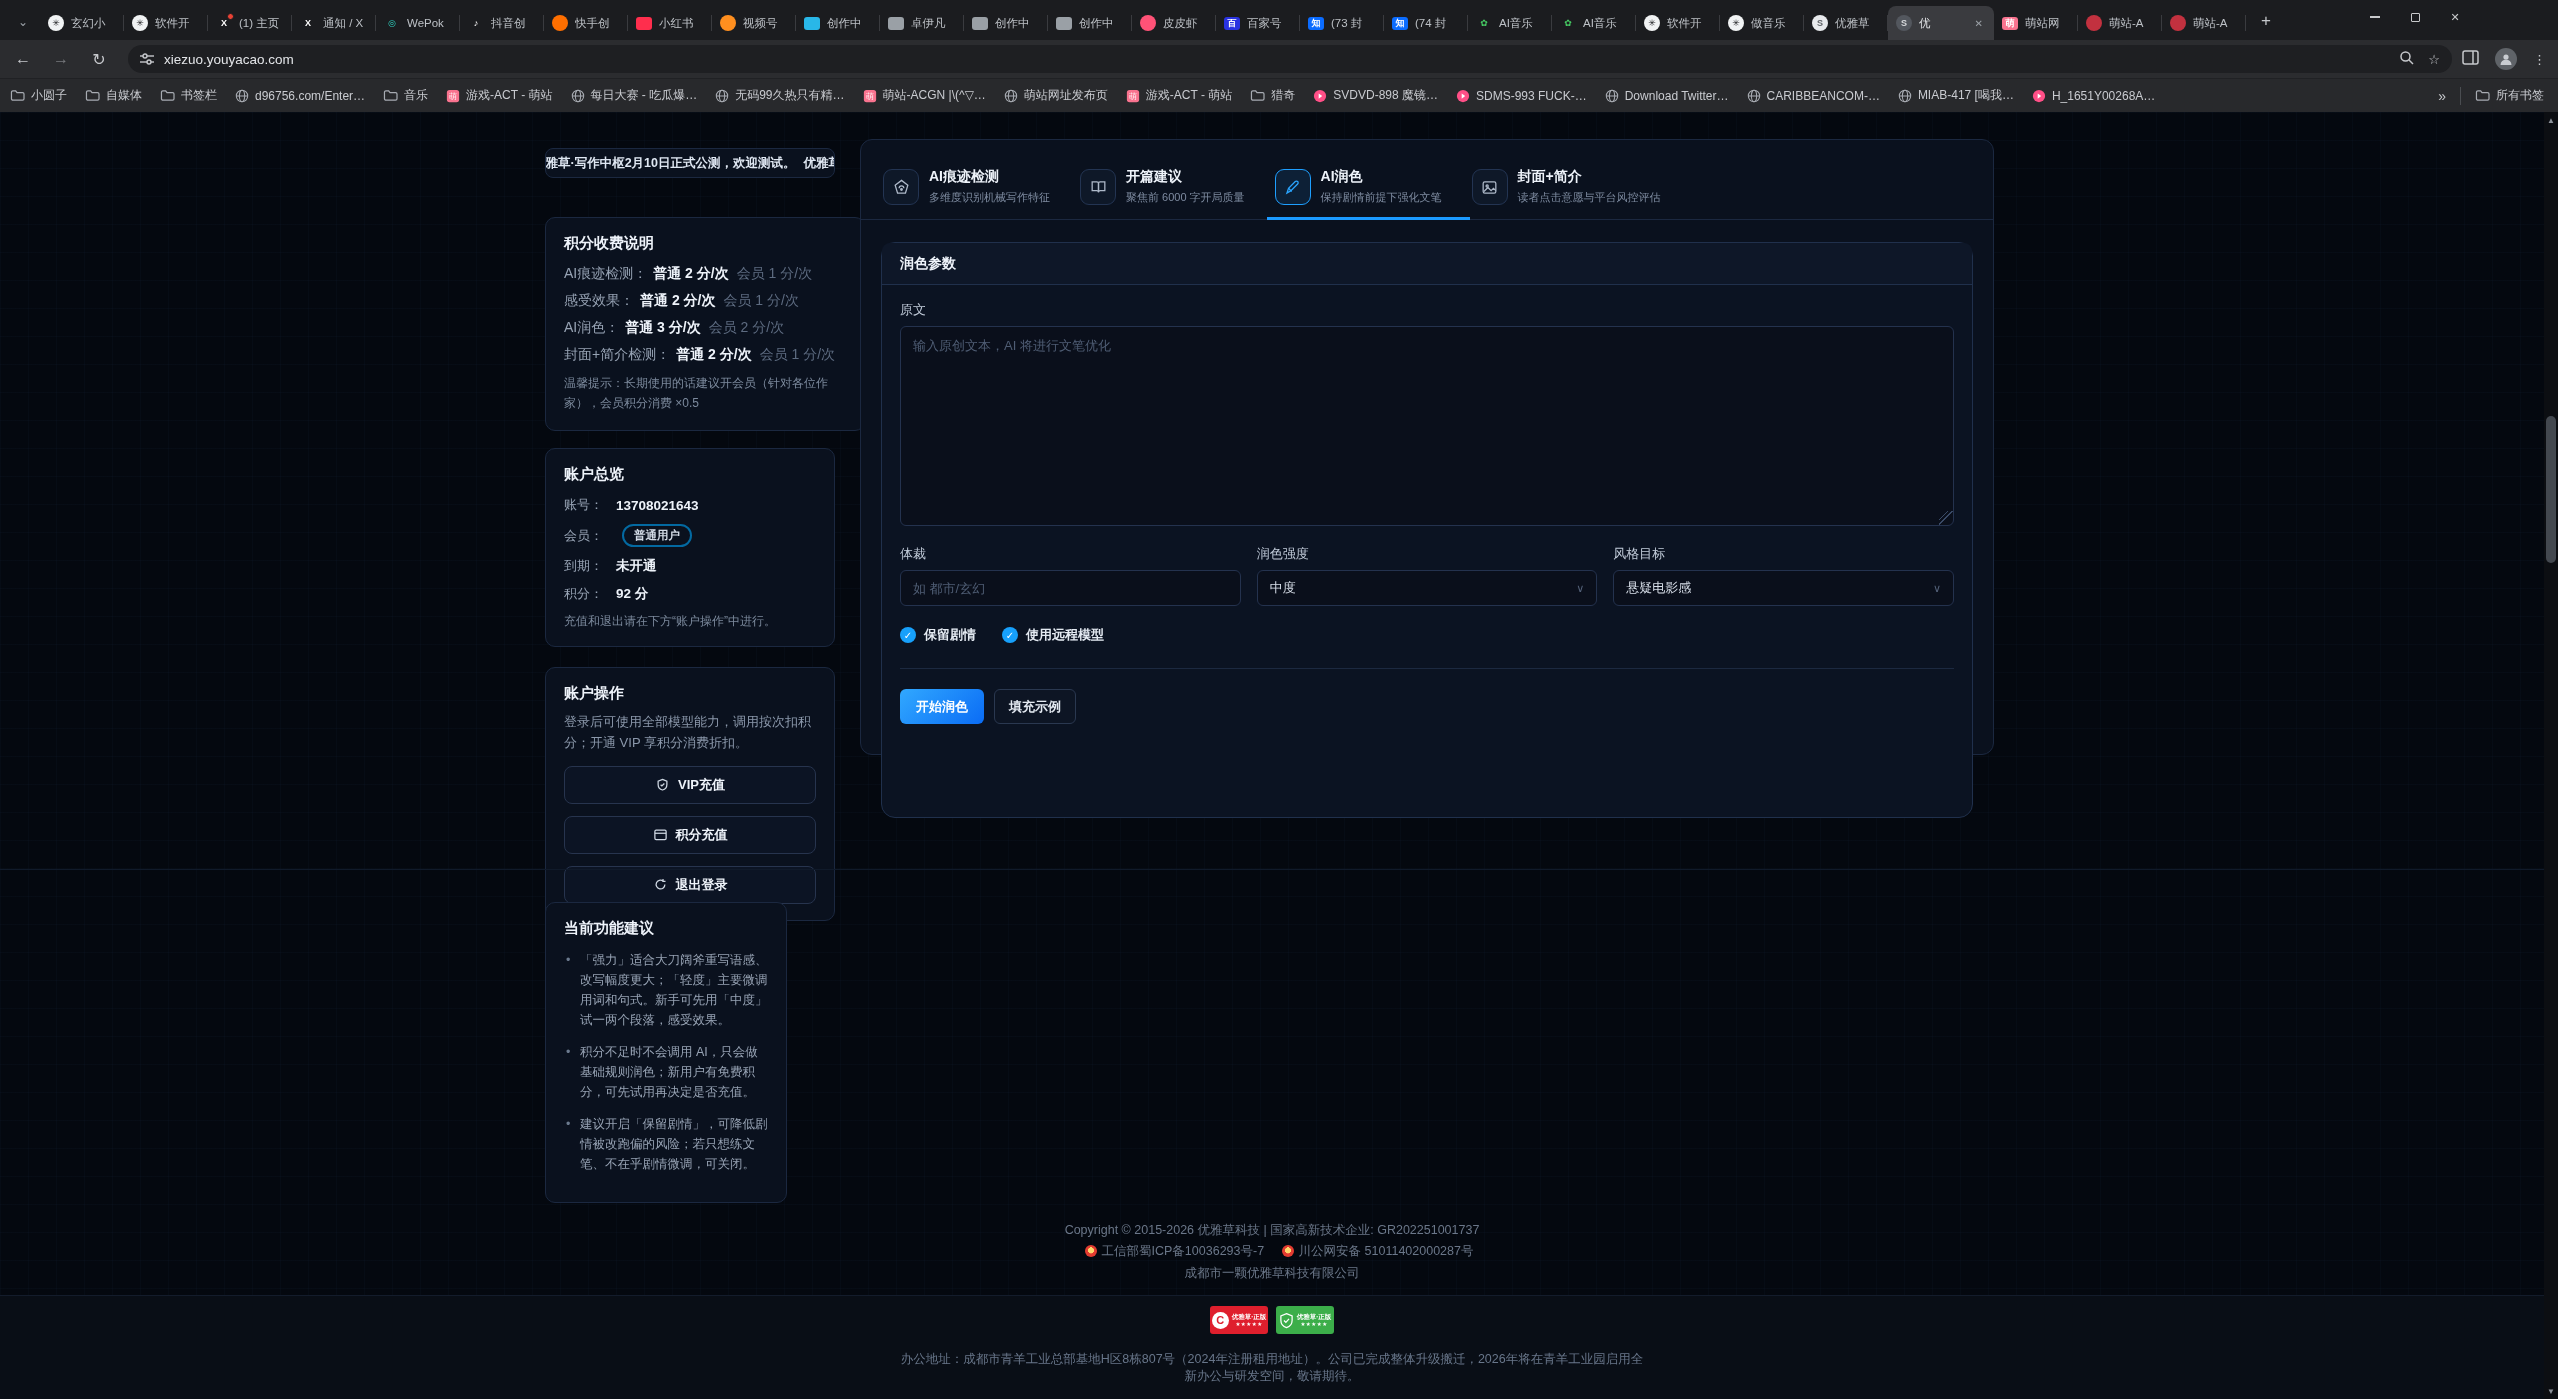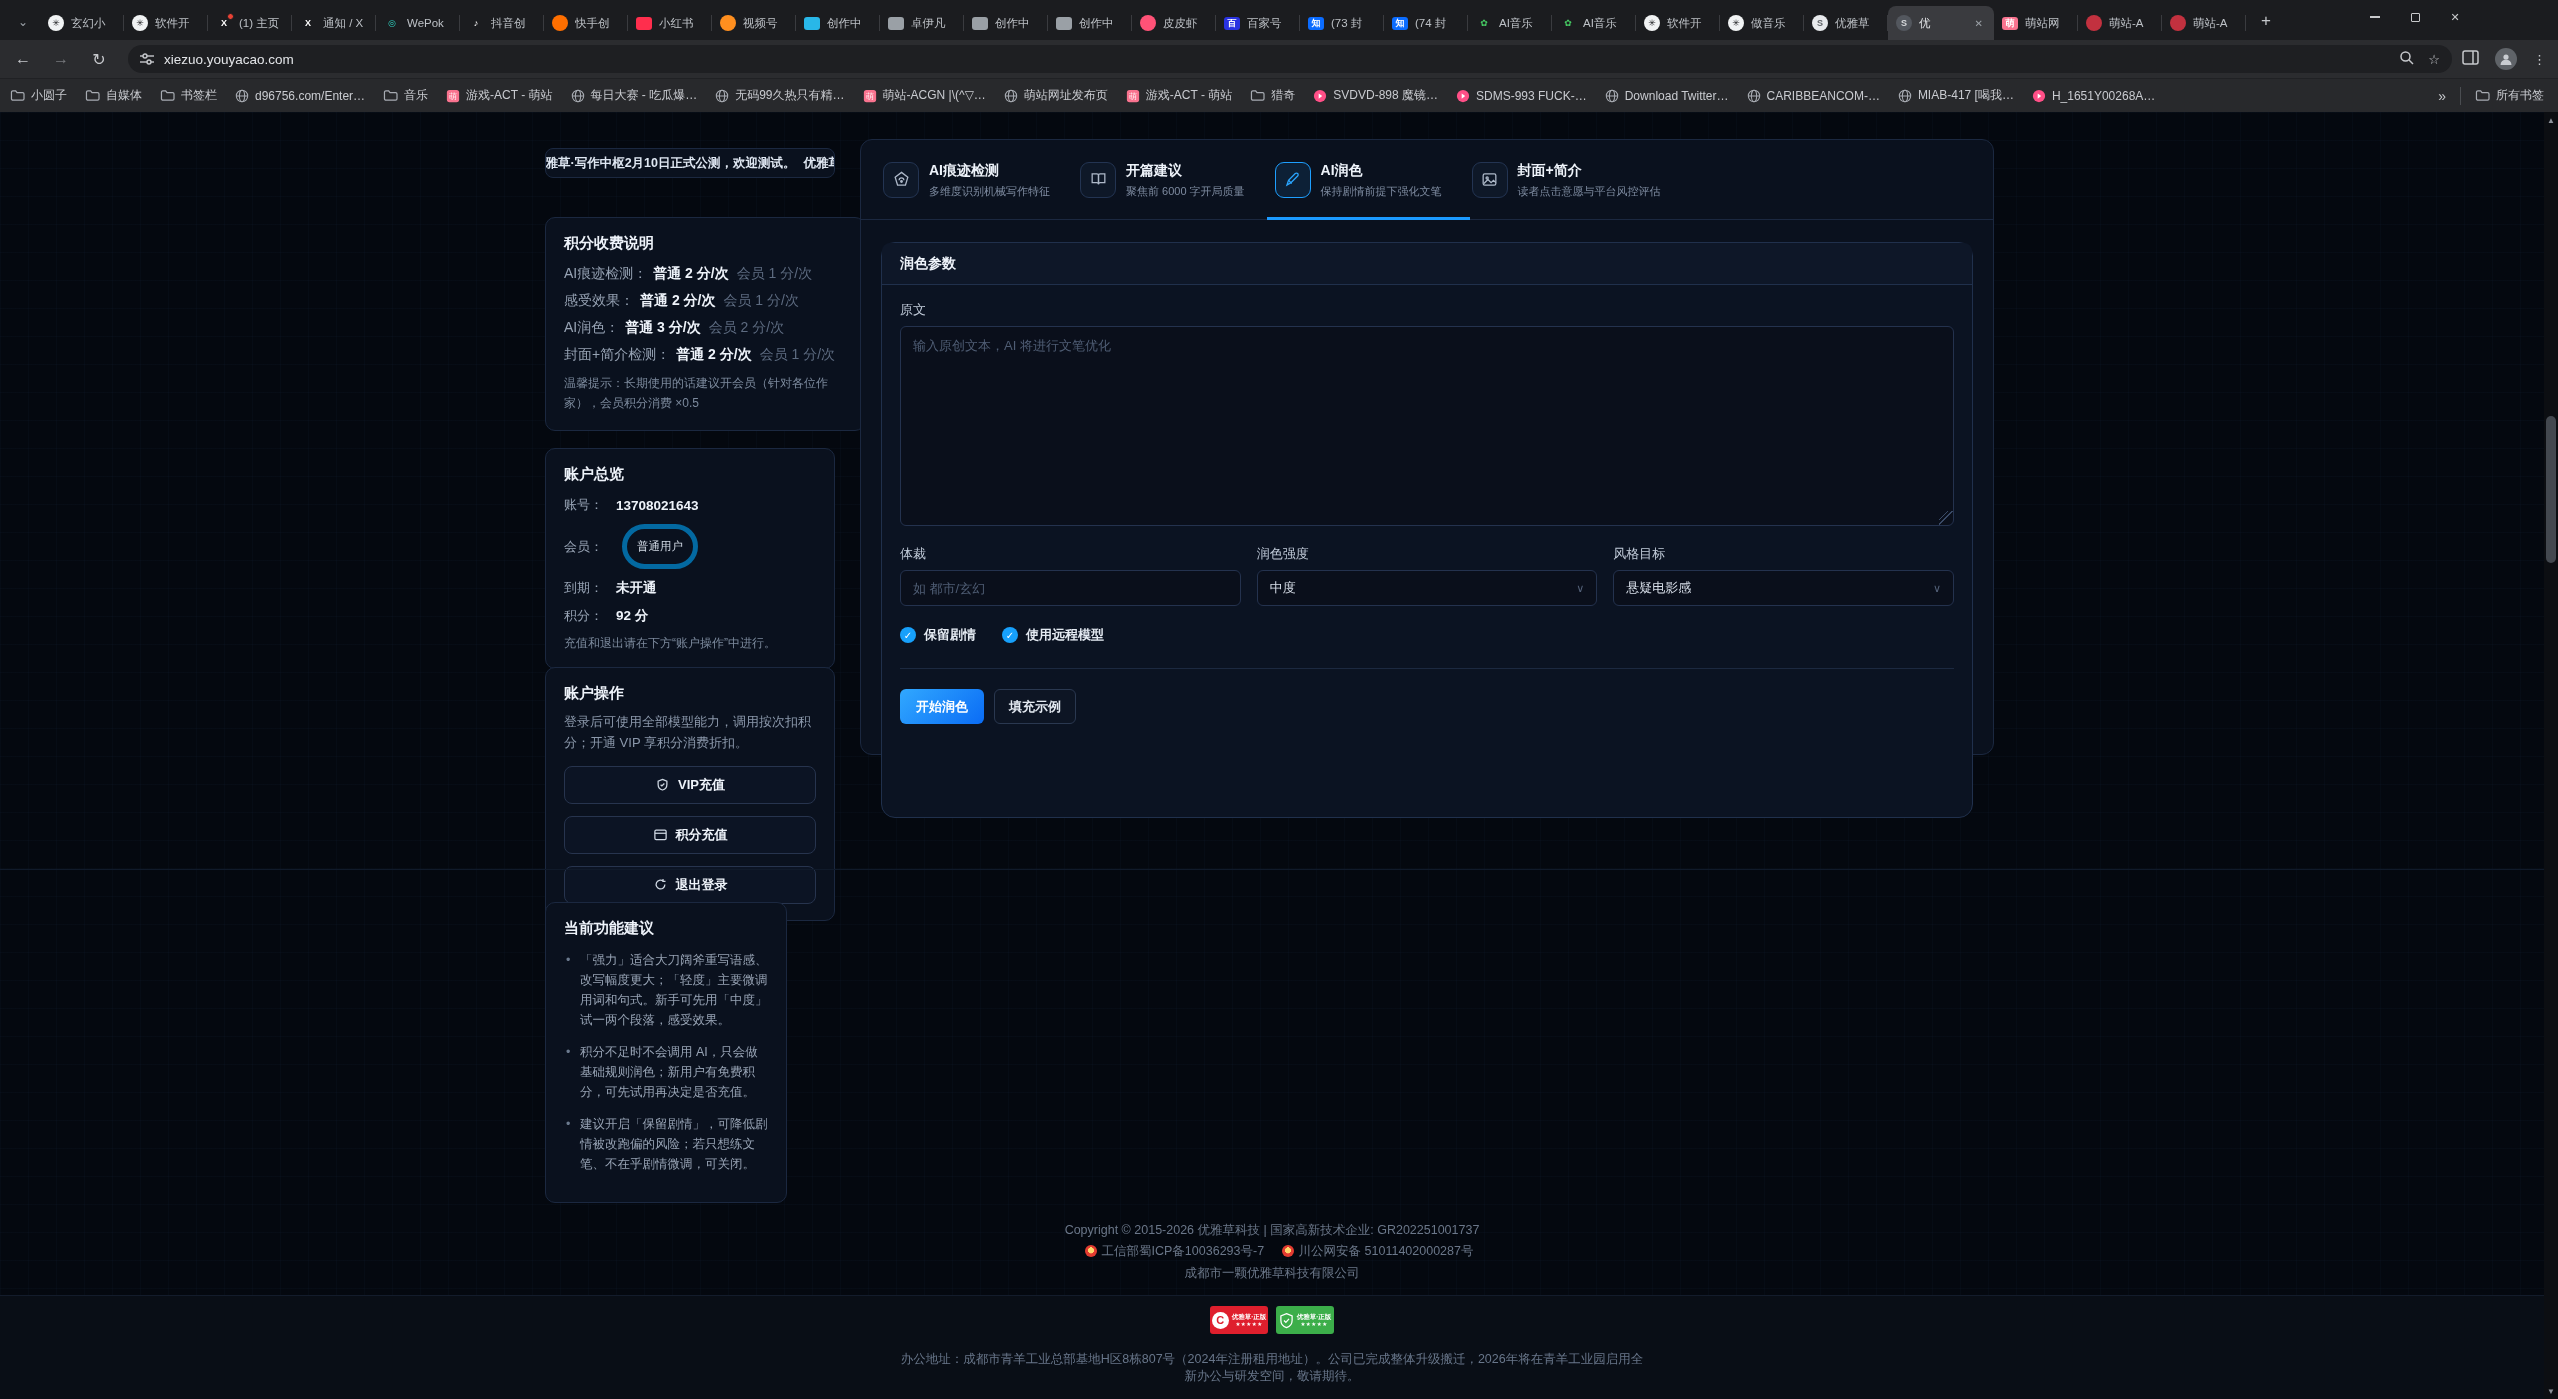--- a/index.html
+++ b/index.html
@@ -49,21 +49,21 @@
     background-image:linear-gradient(rgba(40,70,120,.06) 1px,transparent 1px),linear-gradient(90deg,rgba(40,70,120,.06) 1px,transparent 1px);
     background-size:28px 28px;}
   .panel{position:absolute;background:#0a111e;border:1px solid #1b2840;border-radius:10px;}
   .p-pad{padding:16px 18px;}
   .p-title{font-size:15px;font-weight:bold;color:#eef3fa;margin-bottom:12px;}
   .row{display:flex;align-items:center;margin-bottom:9px;font-size:14px;color:#97a3b4;white-space:nowrap;}
   .row b{color:#eef3fa;margin-left:6px;}
   .row .vip{color:#5d6b80;margin-left:8px;}
   .tip{font-size:12px;color:#7c8a9d;line-height:1.7;margin-top:4px;}
   .note{font-size:12px;color:#7c8a9d;margin-top:6px;}
-  .badge-pill{display:inline-block;border:5px solid #0369a1;border-radius:999px;padding:10px 10px;font-size:11.5px;color:#d3dbe6;font-weight:normal;margin-left:6px;}
+  .badge-pill{display:inline-block;border:2px solid #0369a1;border-radius:999px;padding:2px 10px;font-size:11.5px;color:#d3dbe6;font-weight:bold;margin-left:6px;}
   .acc-row{display:flex;align-items:center;margin-bottom:10px;font-size:13px;color:#97a3b4;}
   .acc-row .lab{width:52px;}
   .acc-row b{color:#eef3fa;font-size:13.5px;}
 
   .notice{position:absolute;left:545px;top:36px;width:290px;height:30px;background:#0a111e;border:1px solid #1b2840;border-radius:8px;
     overflow:hidden;display:flex;align-items:center;white-space:nowrap;}
   .notice span{font-size:12.5px;font-weight:600;color:#dfe7f2;flex:none;}
   .notice .m1{margin-left:-13px;}
   .notice .m2{margin-left:8px;}
 
@@ -72,21 +72,21 @@
   .abtn svg{stroke:#cfd8e3;}
   .desc{font-size:13px;color:#8b98ab;line-height:1.65;}
 
   .bullets{list-style:none;}
   .bullets li{position:relative;padding-left:16px;font-size:12.5px;color:#97a3b4;line-height:1.6;margin-bottom:12px;}
   .bullets li::before{content:"•";position:absolute;left:2px;color:#6b7a8e;}
 
   
   .main-card{position:absolute;left:860px;top:27px;width:1134px;height:616px;background:#0a111e;border:1px solid #1b2840;border-radius:12px;}
   .ftabs{display:flex;gap:30px;padding:14px 22px 0 22px;height:80px;border-bottom:1px solid #1b2840;}
-  .ftab{display:flex;align-items:center;gap:10px;position:relative;padding-bottom:14px;}
+  .ftab{display:flex;align-items:flex-end;gap:10px;position:relative;padding-bottom:14px;}
   .ftab .ic{width:36px;height:36px;border-radius:9px;background:#0e1828;border:1px solid #233452;display:flex;align-items:center;justify-content:center;flex:none;}
   .ftab.active .ic{border-color:#1e9fff;background:#0d2036;}
   .ftab .tt{font-size:14px;font-weight:bold;color:#eef3fa;margin-top:1px;}
   .ftab .st{font-size:11px;color:#7e8ba0;margin-top:4px;}
   .ftab.active::after{content:"";position:absolute;left:-8px;right:-28px;bottom:-1px;height:3px;background:#1b9aff;}
   .section{margin:22px 20px 36px 20px;background:#0b1322;border:1px solid #20304c;border-radius:14px;height:576px;}
   .sec-head{height:42px;display:flex;align-items:center;padding:0 18px;border-bottom:1px solid #20304c;background:#0e1728;border-radius:8px 8px 0 0;
     font-size:14px;font-weight:bold;color:#eef3fa;}
   .sec-body{padding:16px 18px 20px 18px;}
   .flabel{font-size:13px;color:#c2ccda;margin-bottom:7px;}

